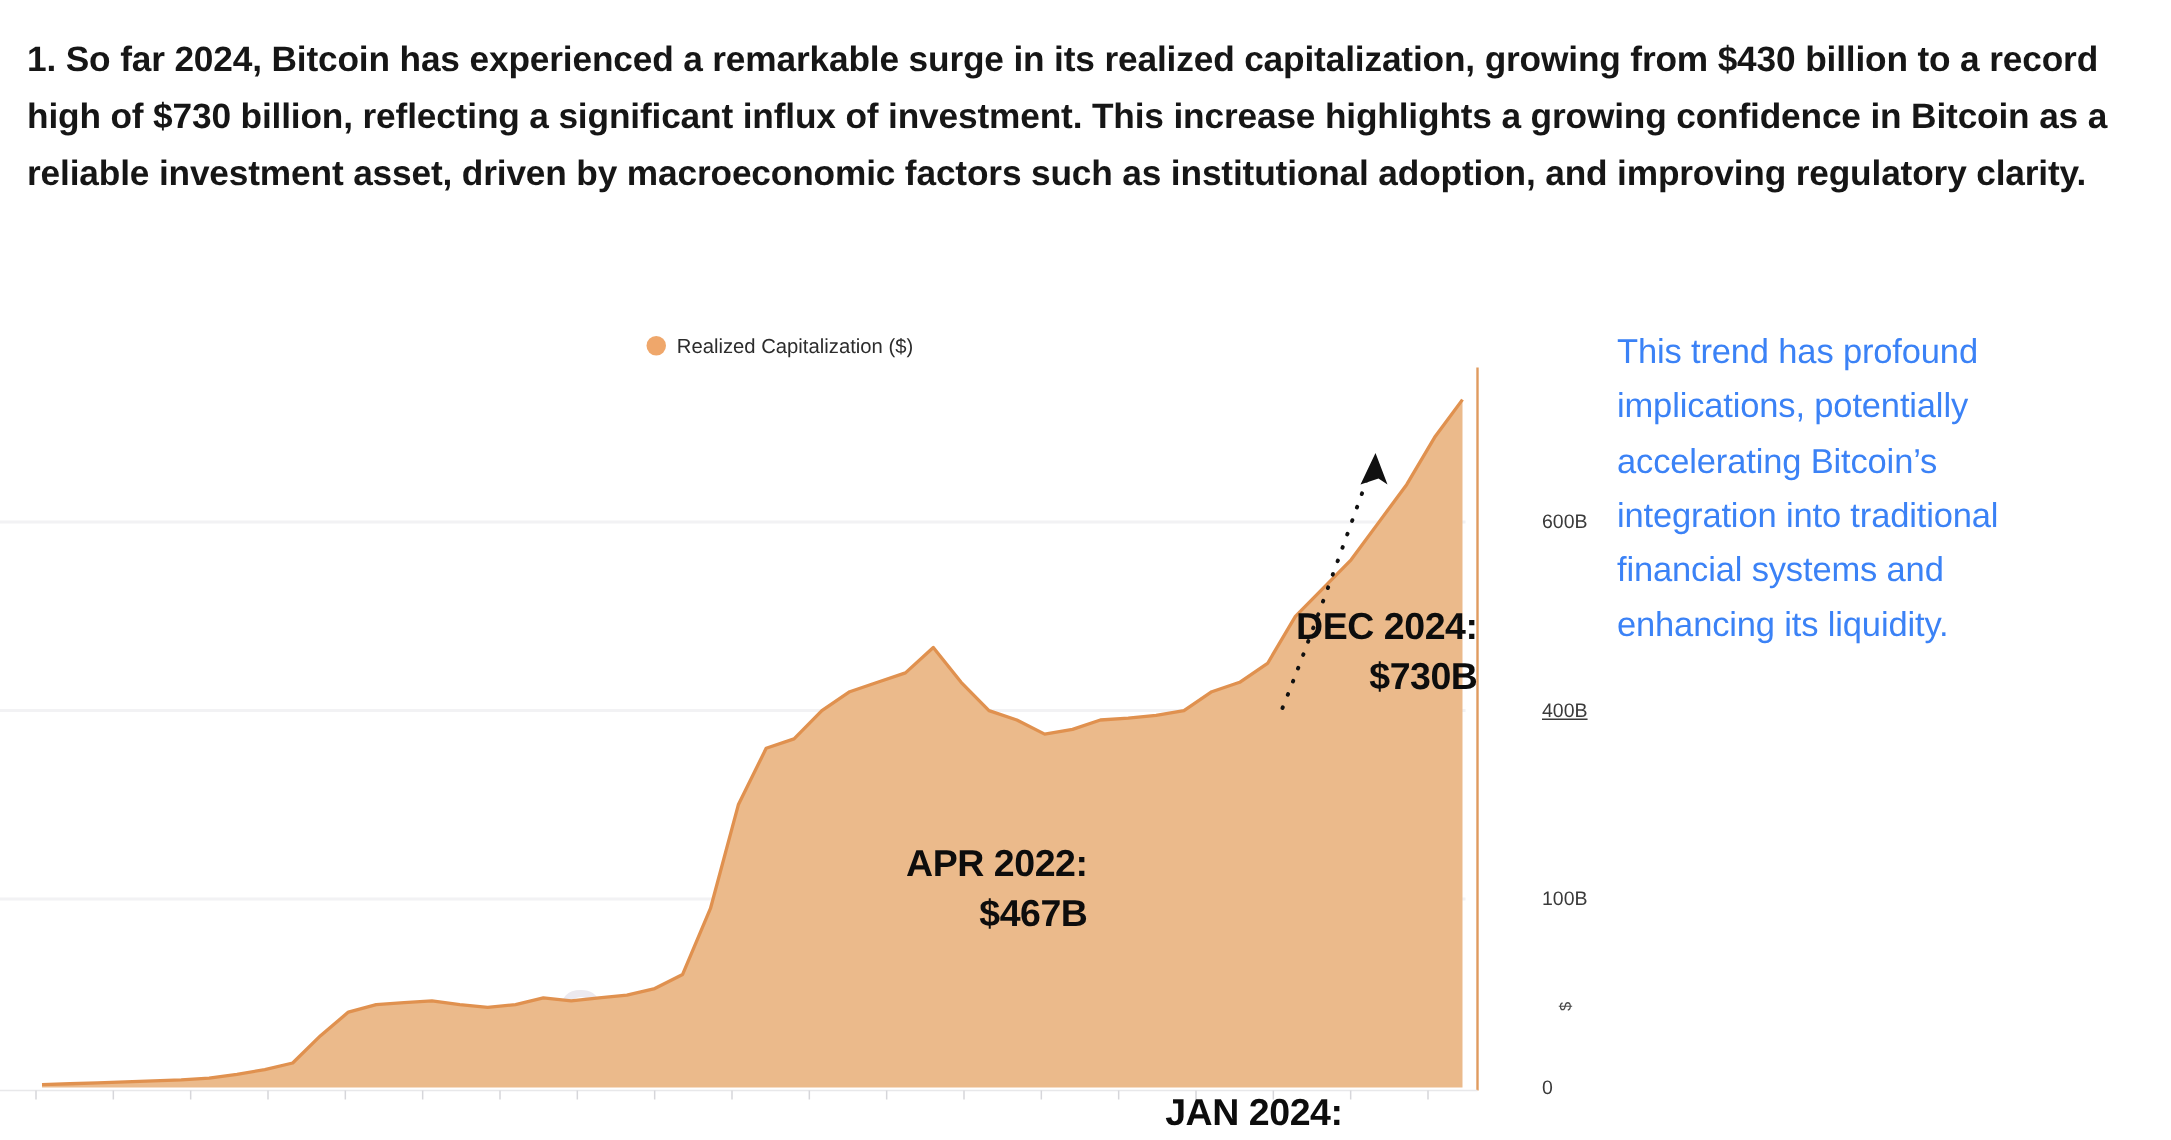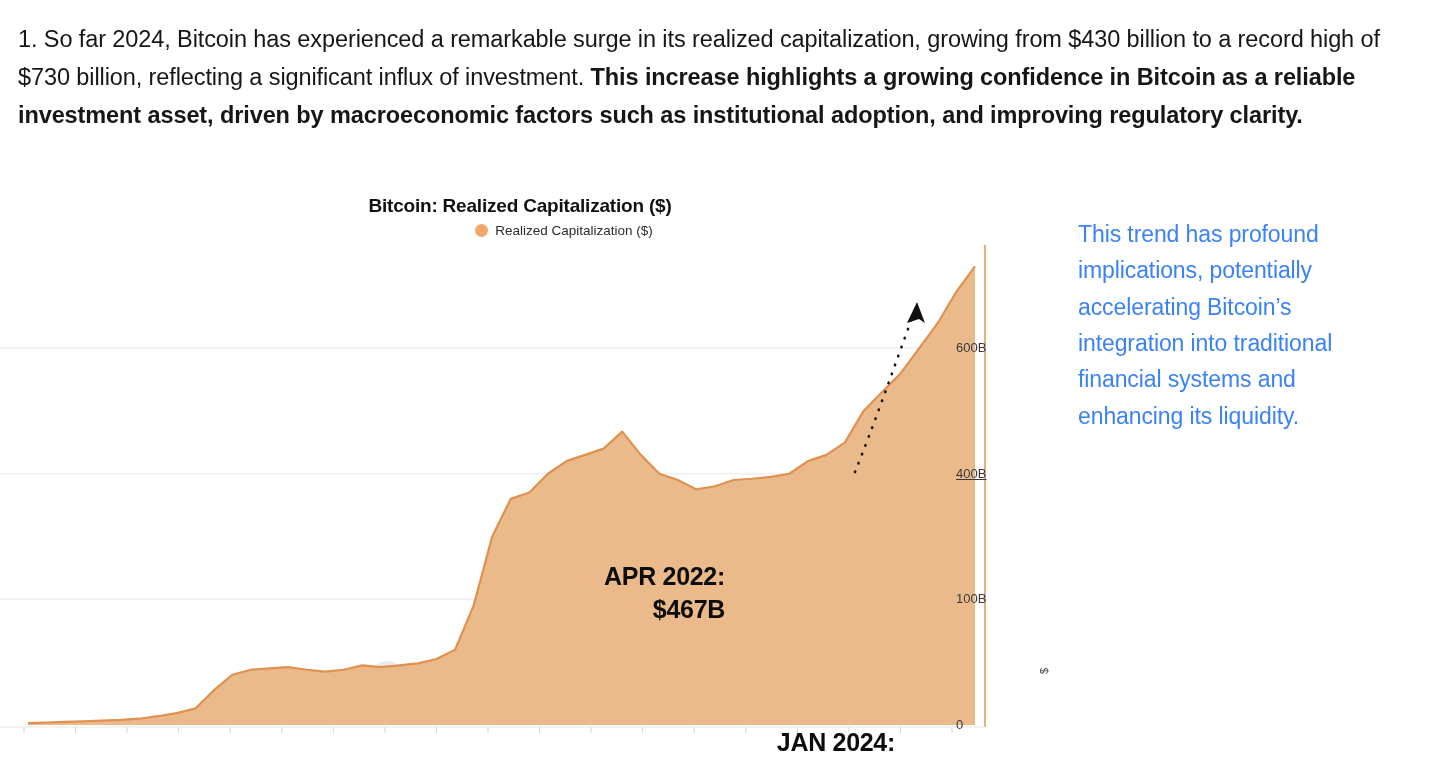--- a/index.html
+++ b/index.html
@@ -21,21 +21,21 @@
     position: absolute;
     left: 18px;
     top: 20px;
     width: 1400px;
     font-size: 23.5px;
     line-height: 1.62;
     color: #161616;
     letter-spacing: -0.1px;
   }
   #intro-paragraph .lead {
-    font-weight: normal;
+    font-weight: bold;
   }
   #intro-paragraph .rest {
     font-weight: bold;
   }
 
   
   #chart-panel {
     position: absolute;
     left: 0px;
     top: 190px;
@@ -55,21 +55,20 @@
   }
   #chart-legend {
     position: absolute;
     left: 0;
     top: 33px;
     width: 1040px;
     display: flex;
     justify-content: center;
     align-items: center;
     gap: 7px;
-    margin-left: 44px;
   }
   #legend-dot {
     width: 13px;
     height: 13px;
     border-radius: 50%;
     display: inline-block;
   }
   #legend-label {
     font-size: 13.5px;
     color: #2c2c2c;
@@ -107,21 +106,21 @@
   }
   #annot-dec2024 { left: 790px; top: 212px; width: 195px; }
   #annot-apr2022 { left: 530px; top: 370px; width: 195px; }
   #annot-jan2024 { left: 700px; top: 488px; width: 195px; margin-top: 48px; }
 
   
   .y-tick-label {
     position: absolute;
     font-size: 13px;
     color: #3a3a3a;
-    left: 956px;
+    left: 1028px;
   }
   #y-axis-title {
     position: absolute;
     left: 1038px;
     top: 484px;
     font-size: 11px;
     color: #4a4a4a;
     transform: rotate(-90deg);
     transform-origin: left top;
   }
@@ -140,21 +139,20 @@
 </style>
 </head>
 <body>
 
 <div id="intro-paragraph">
   <span class="lead">1. So far 2024, Bitcoin has experienced a remarkable surge in its realized capitalization, growing from $430 billion to a record high of $730 billion, reflecting a significant influx of investment.</span><span class="rest"> This increase highlights a growing confidence in Bitcoin as a reliable investment asset, driven by macroeconomic factors such as institutional adoption, and improving regulatory clarity.</span>
 </div>
 
 <div id="chart-panel">
 
-  <div id="chart-title">Bitcoin: Realized Capitalization ($)</div>
 
   <div id="chart-legend">
     <span id="legend-dot" style="background: rgb(239, 167, 107);"></span>
     <span id="legend-label">Realized Capitalization ($)</span>
   </div>
 
   <div id="watermark">CryptoQuant</div>
 
   <svg id="plot-svg" width="1060" height="570">
     <g id="gridlines-group">
@@ -186,20 +184,24 @@
         <line x1="848.8888888888888" x2="848.8888888888888" y1="537" y2="543" stroke="#D6D6DA" stroke-width="1"></line>
         <line x1="900.4444444444445" x2="900.4444444444445" y1="537" y2="543" stroke="#D6D6DA" stroke-width="1"></line>
         <line x1="952" x2="952" y1="537" y2="543" stroke="#D6D6DA" stroke-width="1"></line>
       </g>
     <g id="arrow-group">
         <path d="M 855 282 C 872 240, 895 175, 913 125" stroke="#111" stroke-width="2.6" fill="none" stroke-dasharray="0.5 9" stroke-linecap="round"></path>
         <path d="M 917 112 L 907 133 L 919 129 L 925 133 Z" fill="#111"></path>
       </g>
   </svg>
 
+  <div class="annot" id="annot-dec2024">
+    <div>DEC 2024:</div>
+    <div>$730B</div>
+  </div>
   <div class="annot" id="annot-apr2022">
     <div>APR 2022:</div>
     <div>$467B</div>
   </div>
   <div class="annot" id="annot-jan2024">
     <div>JAN 2024:</div>
   </div>
 
   <div id="y-labels-host">
       <div class="y-tick-label" style="top: 527px;">0</div>

